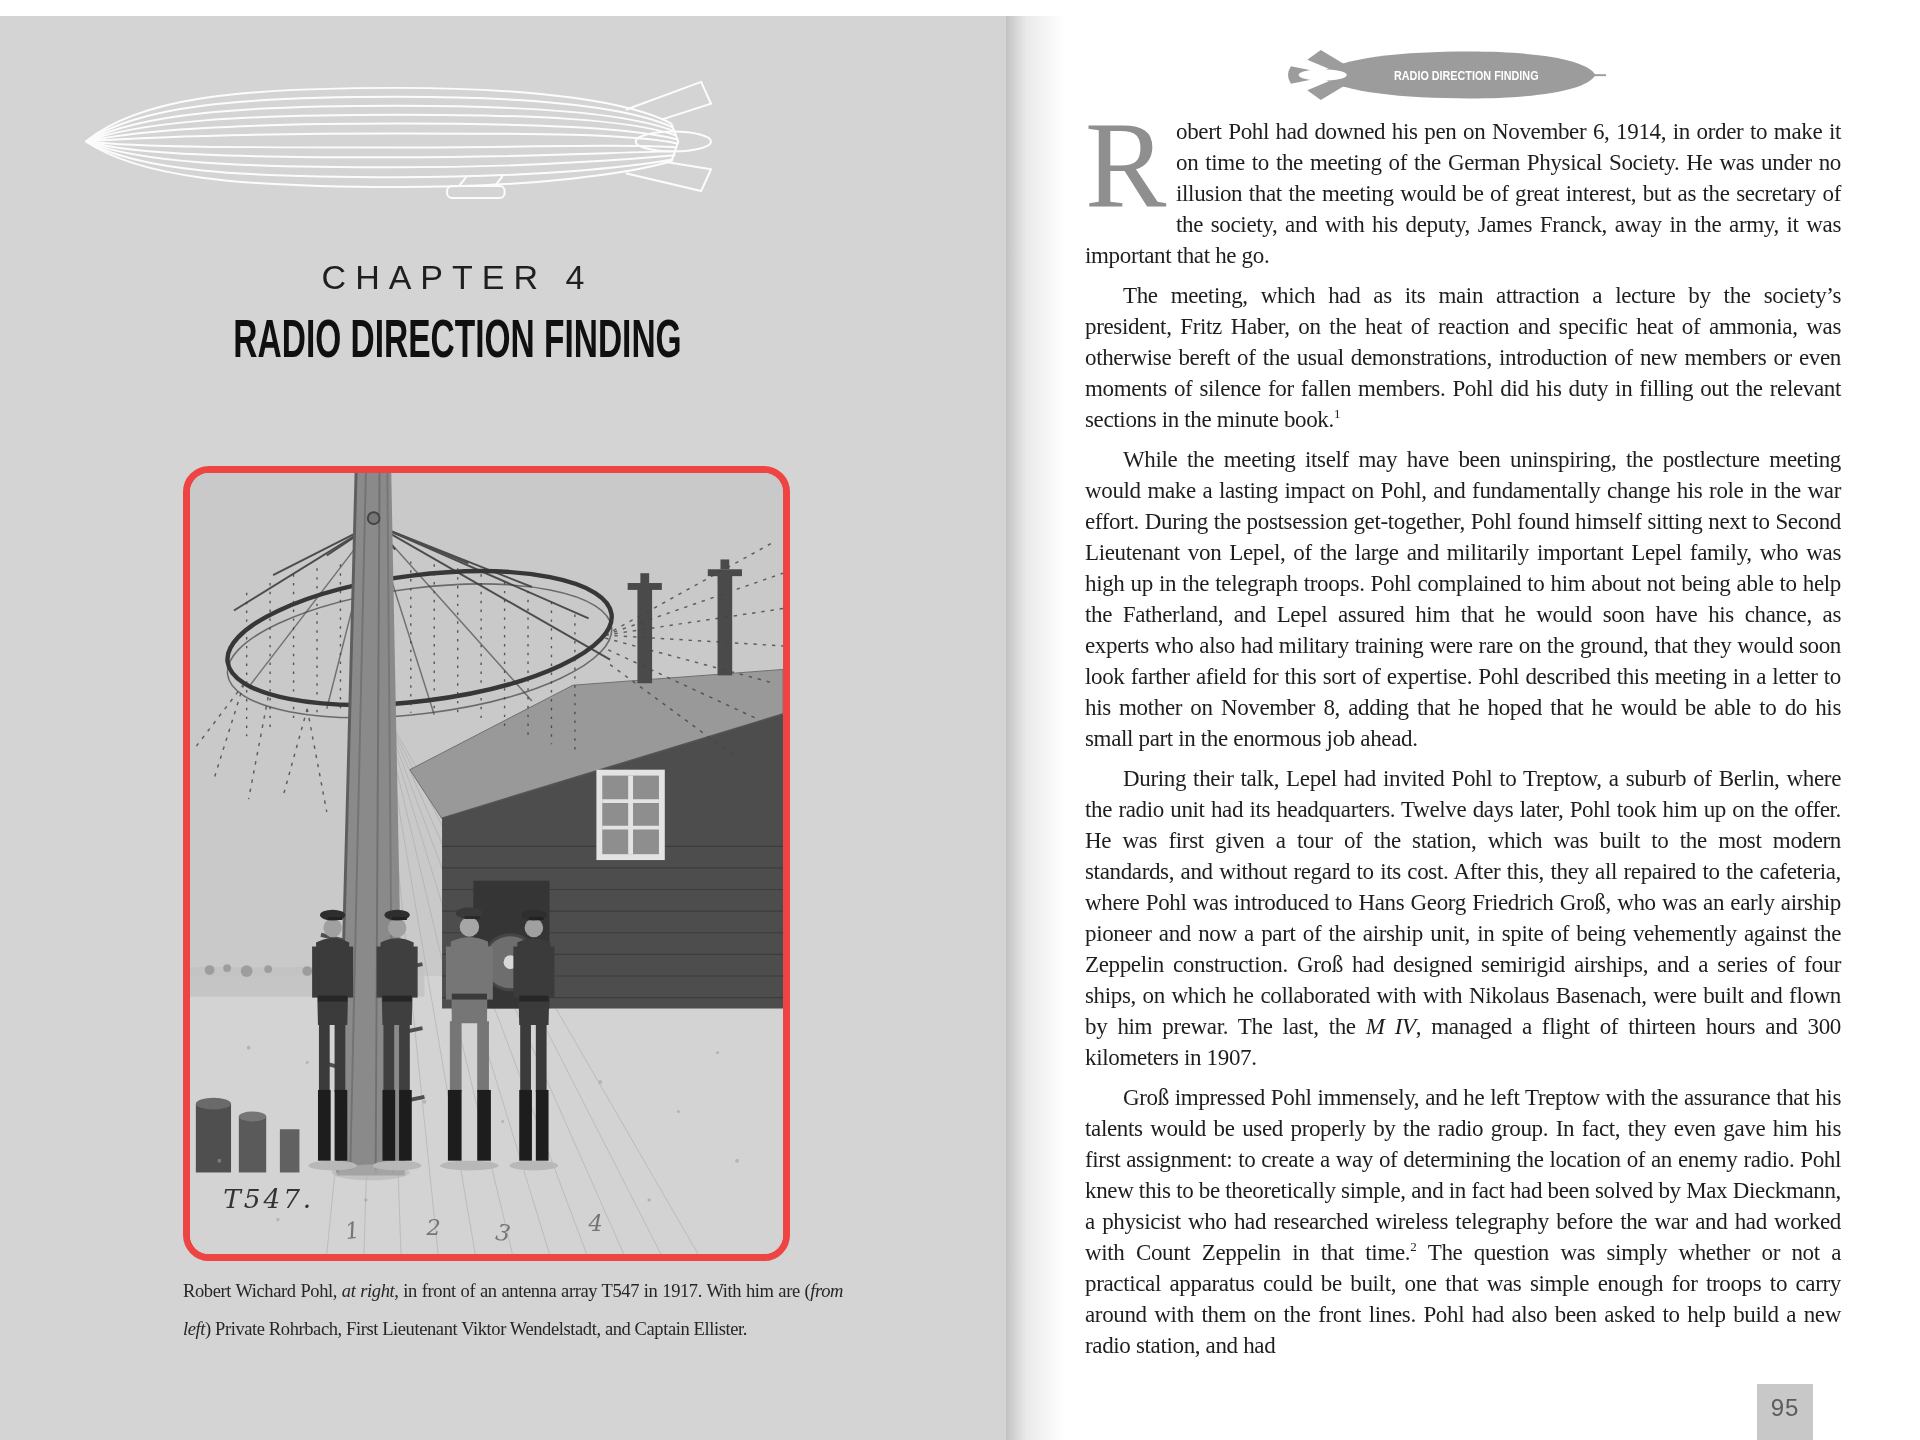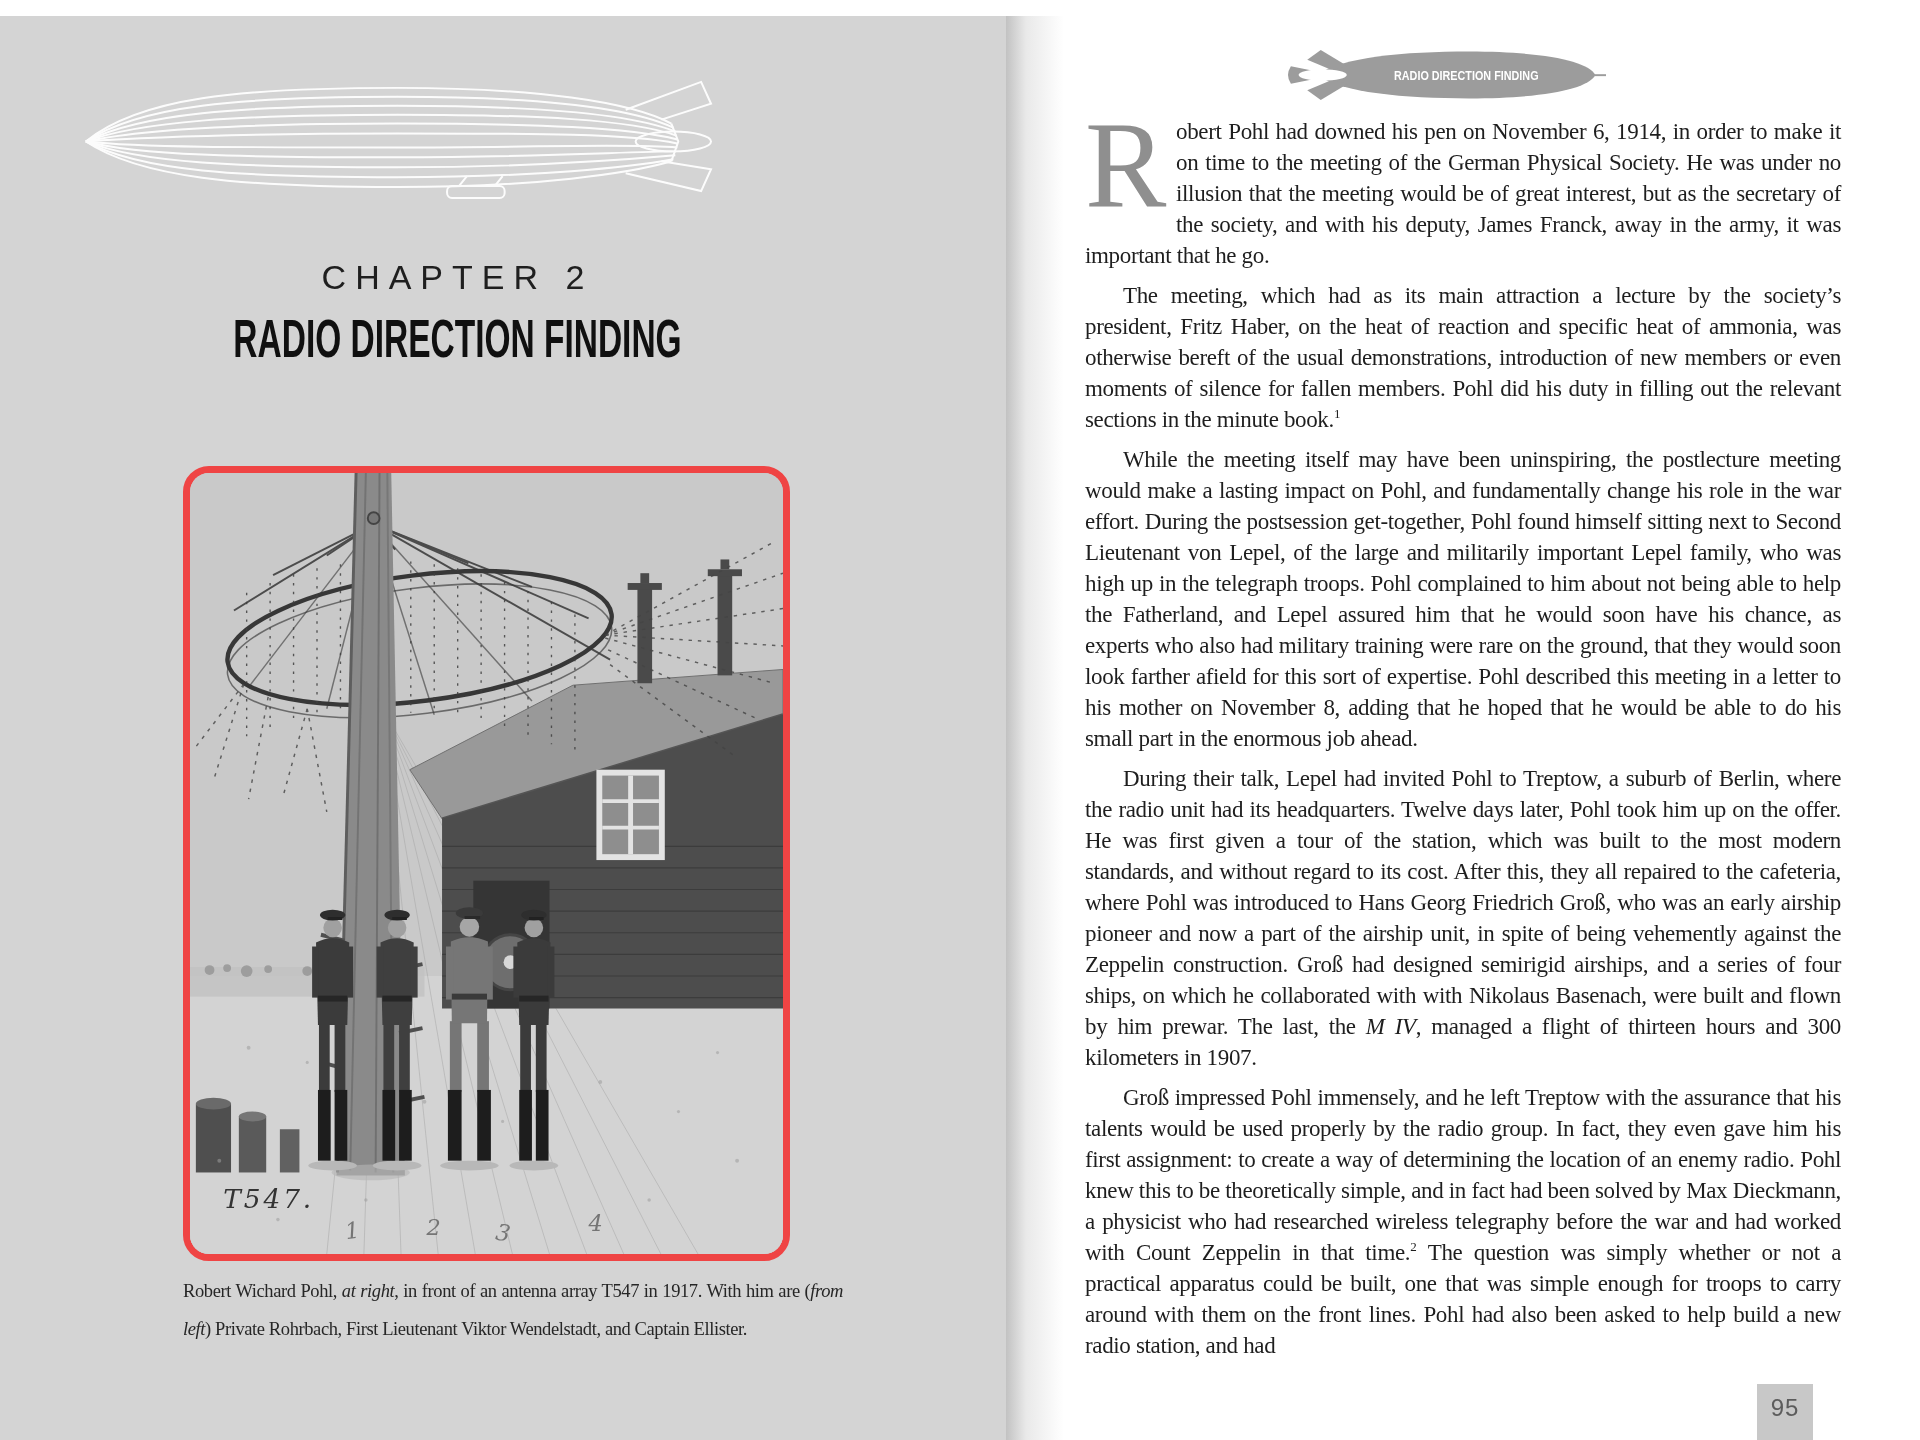--- a/index.html
+++ b/index.html
@@ -63,21 +63,21 @@
         <path d="M560,40 L636,12 L646,34 L596,50"></path>
         <path d="M560,104 L636,122 L646,100 L596,92"></path>
         <ellipse cx="608" cy="72" rx="38" ry="10"></ellipse>
         <path d="M606,54 L613,72 L606,92"></path>
         <rect x="380" y="117" width="58" height="12" rx="5"></rect>
         <path d="M392,117 L400,107 M428,117 L436,107"></path>
       </g>
     </svg>
 
     <div class="chapter-head">
-      <div class="chapter-label">CHAPTER 2</div>
+      <div class="chapter-label">CHAPTER 4</div>
       <div class="chapter-title-wrap">
         <h1 class="chapter-title">RADIO DIRECTION FINDING</h1>
       </div>
     </div>
 
     <figure class="photo-frame">
       <svg viewBox="0 0 607 795" preserveAspectRatio="none">
         <defs>
           <clipPath id="wallclip">
               <polygon points="258,352 607,246 607,545 258,545"></polygon>

